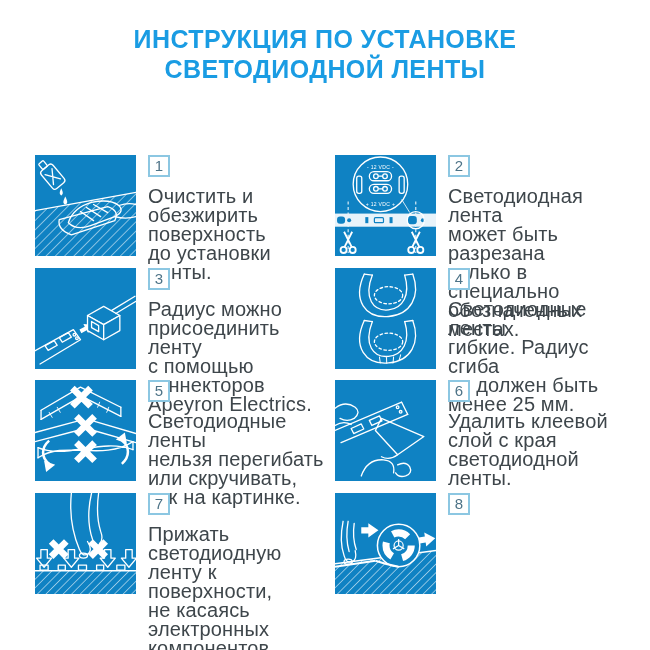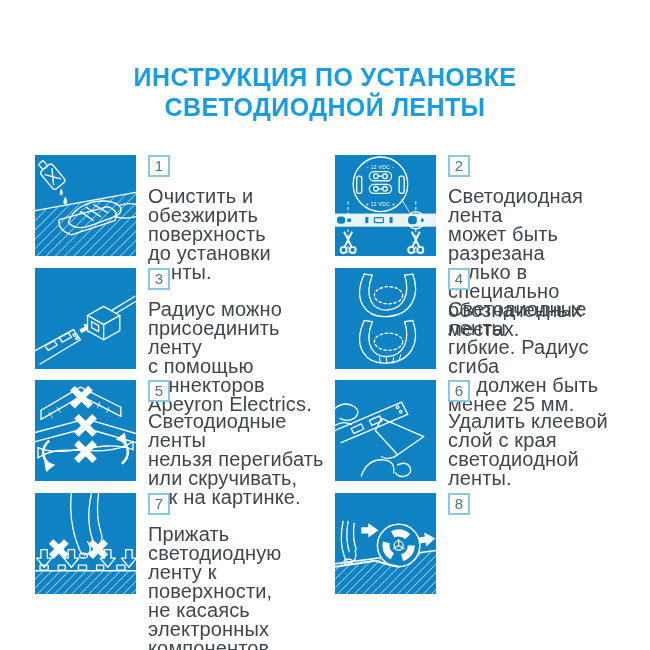--- a/index.html
+++ b/index.html
@@ -2,21 +2,21 @@
 <html><head>
 <meta charset="utf-8">
 <style>
   * { margin:0; padding:0; box-sizing:border-box; }
   html,body { background:#ffffff; }
   .page {
     position:relative; width:650px; height:650px; background:#ffffff;
     font-family:"Liberation Sans", sans-serif; overflow:hidden;
   }
   .title {
-    padding-top:62px; text-align:center; white-space:pre-line;
+    padding-top:24px; text-align:center; white-space:pre-line;
     font-size:25px; line-height:30px; font-weight:bold; letter-spacing:0.4px;
     color:#1a9ce3;
   }
   .grid {
     position:absolute; left:35px; top:155px;
     display:grid; grid-template-columns:300px 300px;
     grid-auto-rows:101px; row-gap:11.5px;
   }
   .step { display:flex; align-items:flex-start; overflow:visible; }
   .art {

